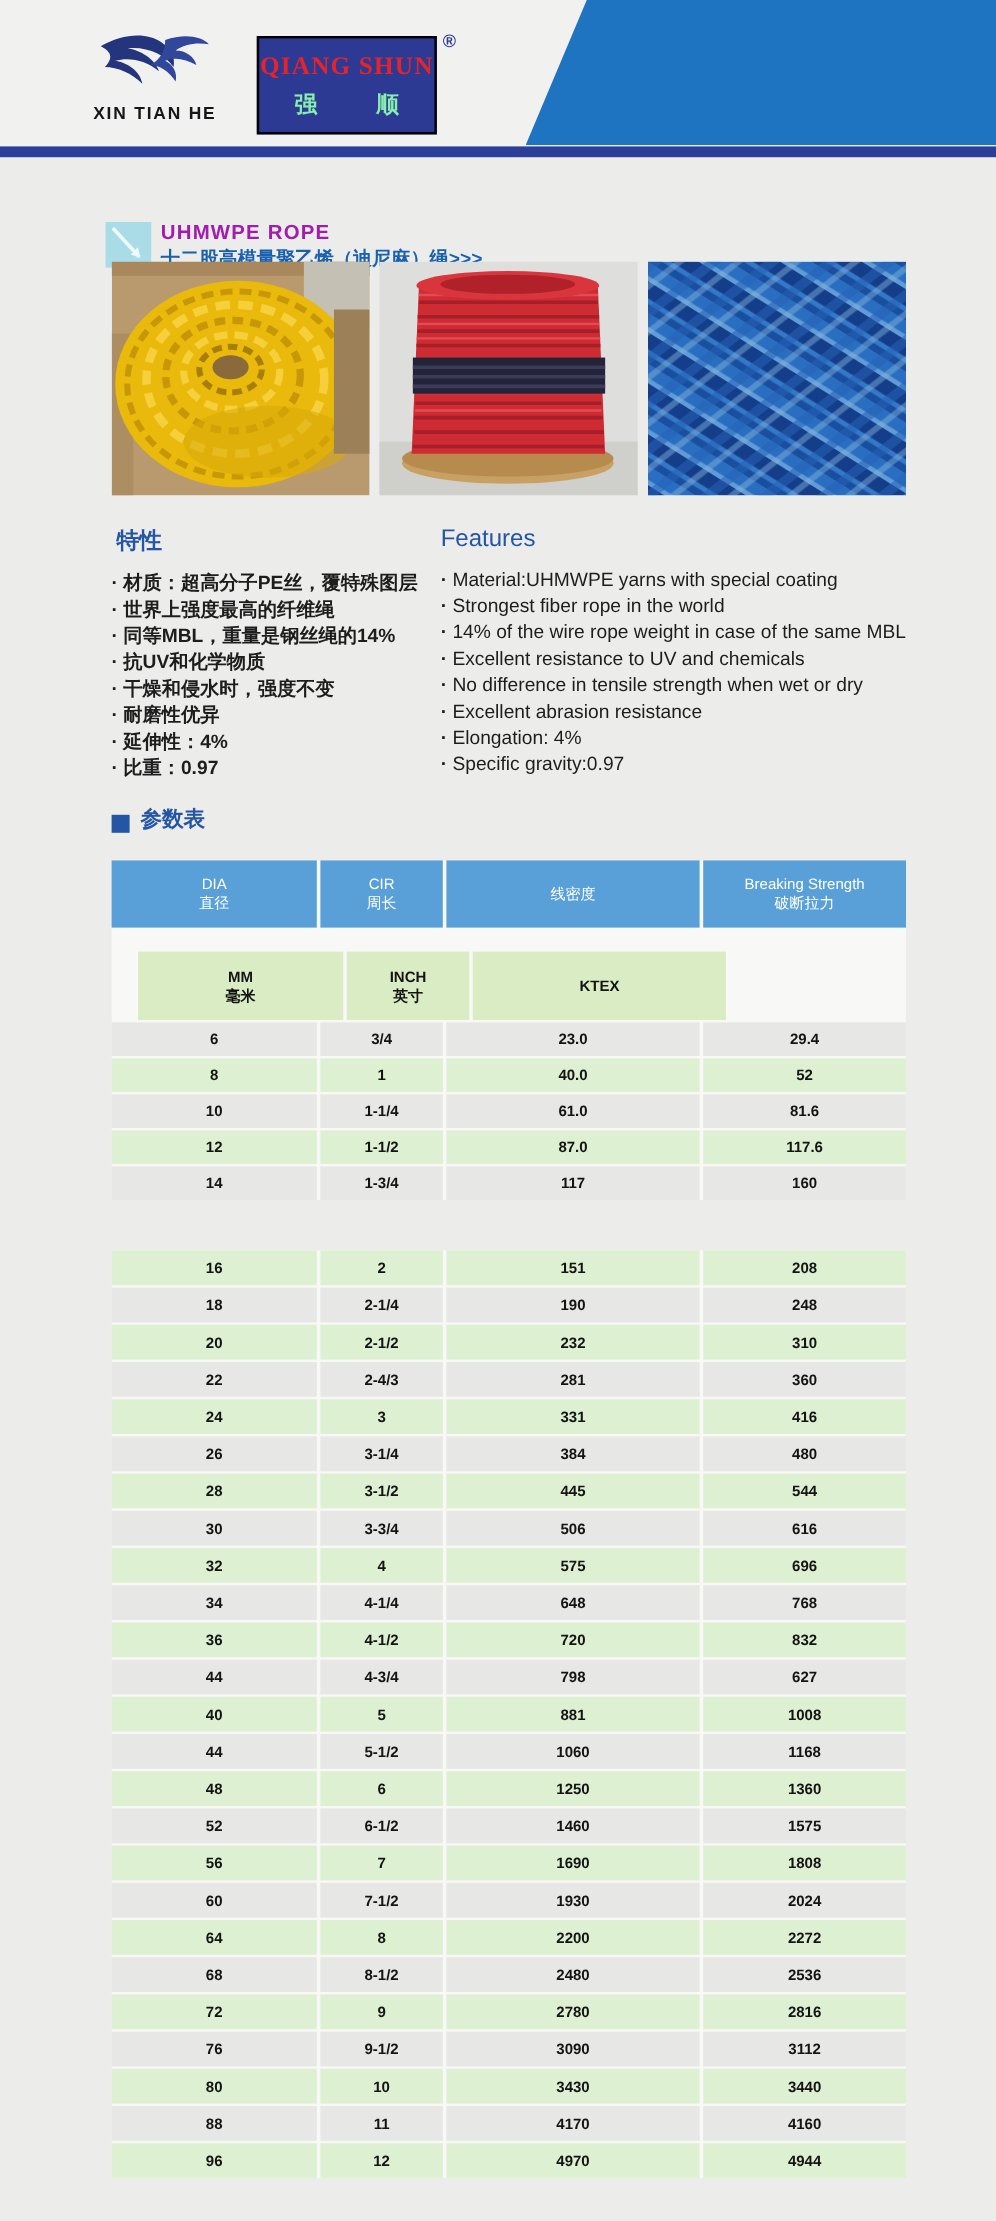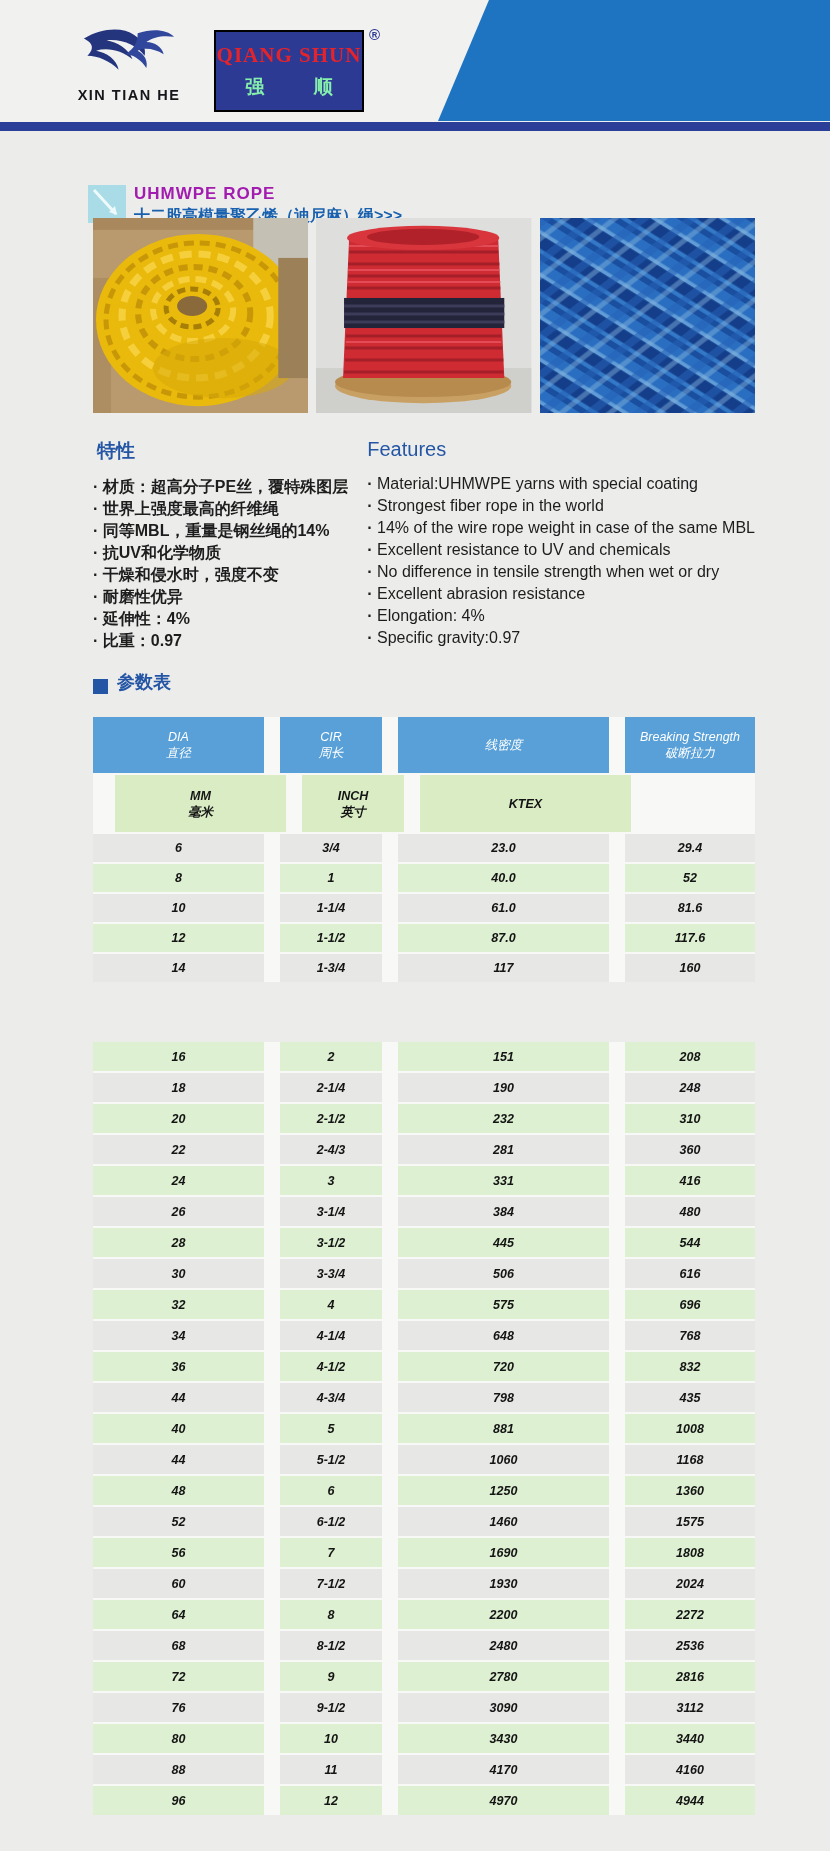--- a/index.html
+++ b/index.html
@@ -47,21 +47,21 @@
   .features-col-cn .feat-item{font-weight:bold;}
   .feat-item::before{content:"· ";font-weight:bold;color:#1d1d1d;}
   
   .params-head{position:absolute;left:93px;top:670px;display:flex;align-items:flex-end;}
   .params-bullet{width:15px;height:15px;background:#2456a5;margin-right:9px;}
   .params-title{font-size:18px;font-weight:bold;color:#2456a5;}
   
   .spec-table{position:absolute;left:93px;width:662px;background:#f8f8f6;}
   .table-1{top:717px;}
   .table-2{top:1042px;}
-  .t-row{display:grid;grid-template-columns:171px 102px 211px 1fr;column-gap:16px;font-style:italic;}
+  .t-row{display:grid;grid-template-columns:171px 102px 211px 1fr;column-gap:3px;}
   .t-row + .t-row{margin-top:2px;}
   .t-body .t-row{margin-top:2px;}
   .t-body .t-row:first-child{margin-top:0;}
   .table-1 .t-body{margin-top:2px;}
   .cell{display:flex;align-items:center;justify-content:center;text-align:center;white-space:pre-line;}
   .head-row .cell{background:#58a0d7;color:#ffffff;font-size:12.5px;line-height:16px;height:56px;}
   .units-row .cell{background:#d9ecc4;color:#141414;font-weight:bold;font-size:12.5px;line-height:16px;height:57px;}
   .t-body .cell{height:28px;font-size:12.5px;font-weight:bold;color:#141414;}
   .table-2 .t-body .cell{height:29px;}
   .table-1 .t-body .t-row:nth-child(odd)  .cell{background:#e7e7e5;}
@@ -212,21 +212,21 @@
   <div class="t-row head-row">
 
   <div class="cell">DIA
 直径</div>
       <div class="cell">CIR
 周长</div>
       <div class="cell">线密度</div>
       <div class="cell">Breaking Strength
 破断拉力</div>
     </div>
-  <div class="t-row units-row" style="margin-top:2px;padding-left:22px;">
+  <div class="t-row units-row" style="margin-top:20px;padding-left:22px;">
 
   <div class="cell">MM
 毫米</div>
       <div class="cell">INCH
 英寸</div>
       <div class="cell">KTEX</div>
     </div>
   <div class="t-body">
 
   <div class="t-row">
@@ -328,21 +328,21 @@
       <div class="t-row">
       <div class="cell">36</div>
       <div class="cell">4-1/2</div>
       <div class="cell">720</div>
       <div class="cell">832</div>
     </div>
       <div class="t-row">
       <div class="cell">44</div>
       <div class="cell">4-3/4</div>
       <div class="cell">798</div>
-      <div class="cell">435</div>
+      <div class="cell">627</div>
     </div>
       <div class="t-row">
       <div class="cell">40</div>
       <div class="cell">5</div>
       <div class="cell">881</div>
       <div class="cell">1008</div>
     </div>
       <div class="t-row">
       <div class="cell">44</div>
       <div class="cell">5-1/2</div>

